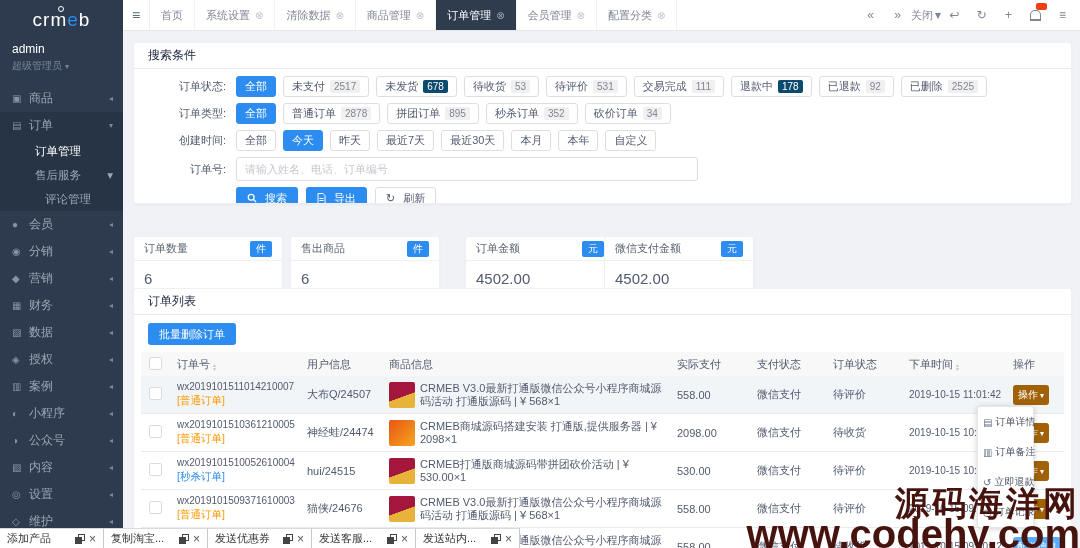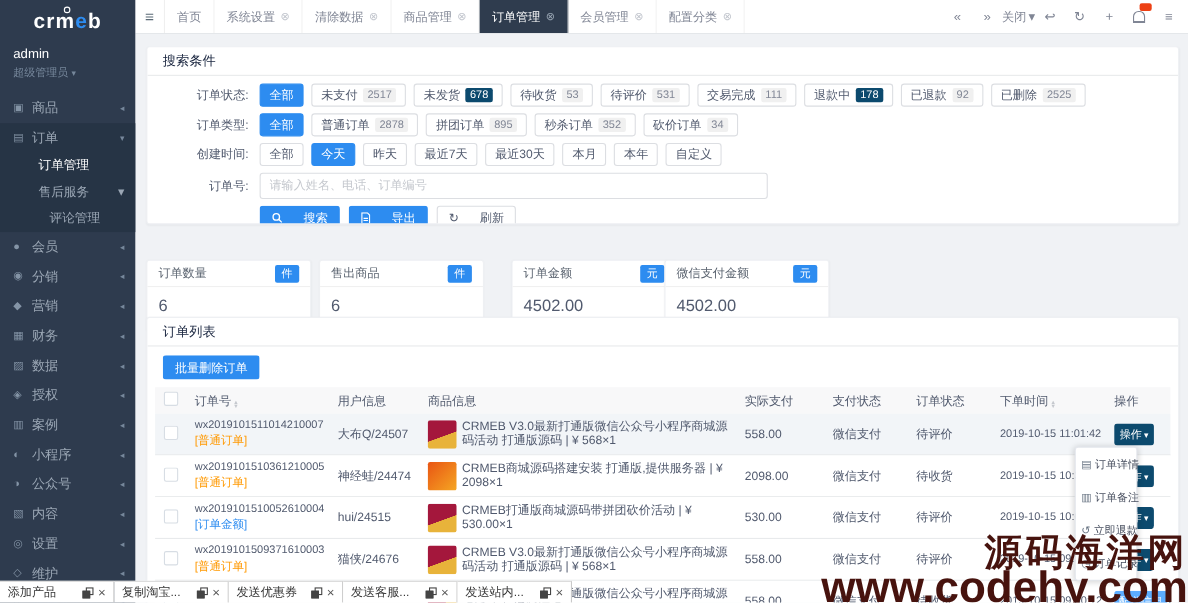--- a/index.html
+++ b/index.html
@@ -1,21 +1,21 @@
 <!DOCTYPE html>
 <html><head>
 <meta charset="utf-8">
 <style>
   html,body{margin:0;padding:0;background:#fff;}
   .screen{position:relative;width:1080px;height:548px;overflow:hidden;background:#f0f2f5;
           font-family:"Liberation Sans","DejaVu Sans",sans-serif;font-size:12px;color:#515a6e;}
   
   .sidebar{position:absolute;left:0;top:0;width:123px;height:100%;background:#2e3b4e;z-index:5;}
   .logo{height:40px;display:flex;align-items:center;justify-content:center;color:#fff;
-        font-size:19px;font-weight:bold;letter-spacing:1px;position:relative;}
+        font-size:19px;font-weight:normal;letter-spacing:1px;position:relative;}
   .logo .accent{color:#2d8cf0;}
   .logo-dot{position:absolute;width:4px;height:4px;border:1px solid #fff;border-radius:50%;top:6px;left:58px;}
   .user{padding:2px 12px 8px;}
   .user-name{color:#fff;font-size:12px;}
   .user-role{color:#76879b;font-size:10px;margin-top:3px;}
   .user-role .caret{font-size:8px;margin-left:3px;}
   .side-menu{margin-top:4px;}
   .menu-item{height:27px;display:flex;align-items:center;padding:0 10px 0 12px;color:#9ba7b5;font-size:12px;cursor:pointer;}
   .menu-item .mglyph{width:17px;font-size:10px;color:#8494a6;}
   .menu-item .mlbl{flex:1;}
@@ -50,21 +50,21 @@
   .f-rows{padding:7px 32px 0;}
   .f-row{display:flex;align-items:center;margin-bottom:6px;}
   .f-label{width:60px;text-align:right;margin-right:10px;font-size:11px;color:#515a6e;flex:none;}
   .chip{display:inline-flex;align-items:center;height:19px;padding:0 8px;border:1px solid #dcdee2;border-radius:3px;
         background:#fff;font-size:11px;color:#515a6e;margin-right:7px;cursor:pointer;white-space:nowrap;}
   .chip.active{background:#2d8cf0;border-color:#2d8cf0;color:#fff;}
   .count{margin-left:5px;background:#f0f0f0;border-radius:2px;padding:0 4px;font-size:10px;color:#808695;height:13px;line-height:13px;}
   .count.red{background:#0c4a6e;color:#fff;}
   .order-input{width:444px;height:22px;border:1px solid #dcdee2;border-radius:3px;padding:0 8px;font-size:11px;color:#515a6e;outline:none;}
   .order-input::placeholder{color:#c5c8ce;}
-  .btn{display:inline-flex;align-items:center;gap:19px;height:22px;padding:0 10px;border-radius:3px;border:1px solid transparent;
+  .btn{display:inline-flex;align-items:center;gap:8px;height:22px;padding:0 10px;border-radius:3px;border:1px solid transparent;
        font-size:11px;cursor:pointer;margin-right:8px;font-family:inherit;}
   .btn.primary{background:#2d8cf0;color:#fff;}
   .btn.ghost{background:#fff;border-color:#dcdee2;color:#515a6e;}
   
   .stat-card{top:212px;height:62px;width:148px;margin-top:24px;}
   .stat-head{display:flex;justify-content:space-between;align-items:center;height:23px;padding:0 10px;
              border-bottom:1px solid #f0f0f0;font-size:11px;color:#5b6470;}
   .unit{background:#2d8cf0;color:#fff;font-size:10px;padding:1px 6px;border-radius:2px;}
   .stat-value{padding:9px 10px;font-size:15px;color:#515a6e;}
   
@@ -83,21 +83,21 @@
   .cb{width:11px;height:11px;border:1px solid #d7dde4;border-radius:2px;background:#fff;display:inline-block;}
   .orow{display:flex;align-items:center;min-height:37px;border-bottom:1px solid #e8eaec;font-size:11px;background:#fff;}
   .orow.hl{background:#f2f5f8;}
   .ono{font-size:10px;white-space:nowrap;}
   .otag{font-size:10.5px;margin-top:2px;}
   .prod{display:flex;align-items:center;gap:5px;}
   .thumb{width:26px;height:26px;border-radius:2px;flex:none;background:linear-gradient(160deg,#a4173c 55%,#e8b33a 56%);}
   .thumb.orange{background:linear-gradient(135deg,#e95513,#f5a623);}
   .prod-text{line-height:13px;max-height:27px;overflow:hidden;}
   .time-cell{font-size:10px;white-space:nowrap;}
-  .act-btn{background:#0c4a6e;color:#fff;border-radius:3px;font-size:10px;padding:3px 5px;white-space:nowrap;cursor:pointer;display:inline-block;}
+  .act-btn{background:#a16207;color:#fff;border-radius:3px;font-size:10px;padding:3px 5px;white-space:nowrap;cursor:pointer;display:inline-block;}
   .act-btn .caret{font-size:8px;margin-left:2px;}
   .delivery-btn{background:#5cadff;color:#fff;border-radius:3px;font-size:10px;padding:3px 4px;white-space:nowrap;cursor:pointer;display:inline-block;margin-right:2px;}
   .act-cell{display:flex;align-items:center;}
   
   .action-menu{position:absolute;left:977px;top:406px;width:55px;background:#fff;border:1px solid #e4e7ed;
                box-shadow:0 1px 6px rgba(0,0,0,.18);z-index:8;border-radius:3px;}
   .am-item{height:30px;display:flex;align-items:center;gap:3px;padding:0 5px;font-size:10px;color:#495060;white-space:nowrap;cursor:pointer;}
   .am-item .aglyph{font-size:10px;color:#657180;}
   
   .taskbar{position:absolute;left:0;bottom:0;height:20px;display:flex;z-index:9;}
@@ -476,21 +476,21 @@
             <div class="cell c5">待收货</div>
             <div class="cell c6 time-cell">2019-10-15 10:36:12</div>
             <div class="cell c7 act-cell">
               <span class="act-btn">操作<span class="caret">▾</span></span>
             </div>
           </div>
           <div class="orow">
             <div class="cell col-check"><span class="cb"></span></div>
             <div class="cell c0">
               <div class="ono">wx2019101510052610004</div>
-              <div class="otag" style="color: rgb(45, 140, 240);">[订单金额]</div>
+              <div class="otag" style="color: rgb(45, 140, 240);">[秒杀订单]</div>
             </div>
             <div class="cell c1">hui/24515</div>
             <div class="cell c2 prod">
               <span class="thumb"></span>
               <div class="prod-text">CRMEB打通版商城源码带拼团砍价活动 | ¥ 530.00×1</div>
             </div>
             <div class="cell c3">530.00</div>
             <div class="cell c4">微信支付</div>
             <div class="cell c5">待评价</div>
             <div class="cell c6 time-cell">2019-10-15 10:05:26</div>

